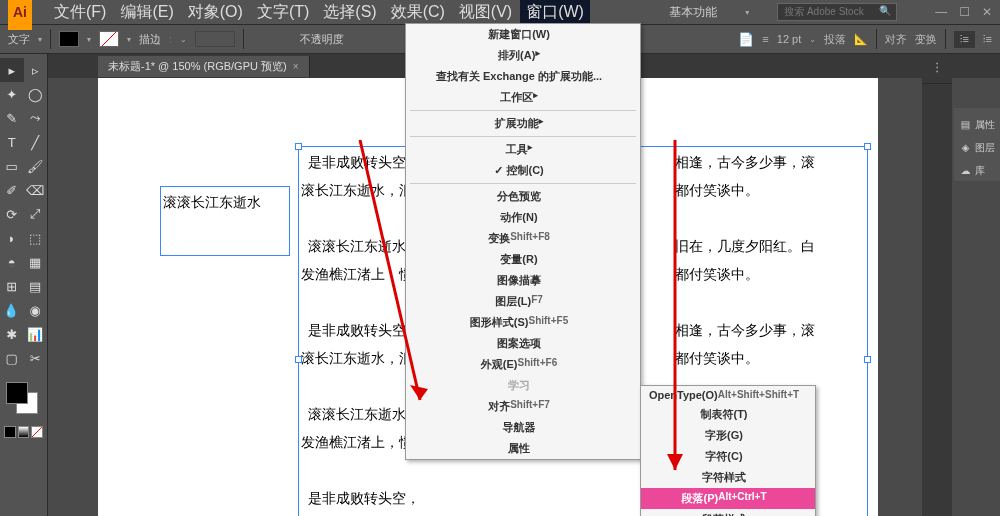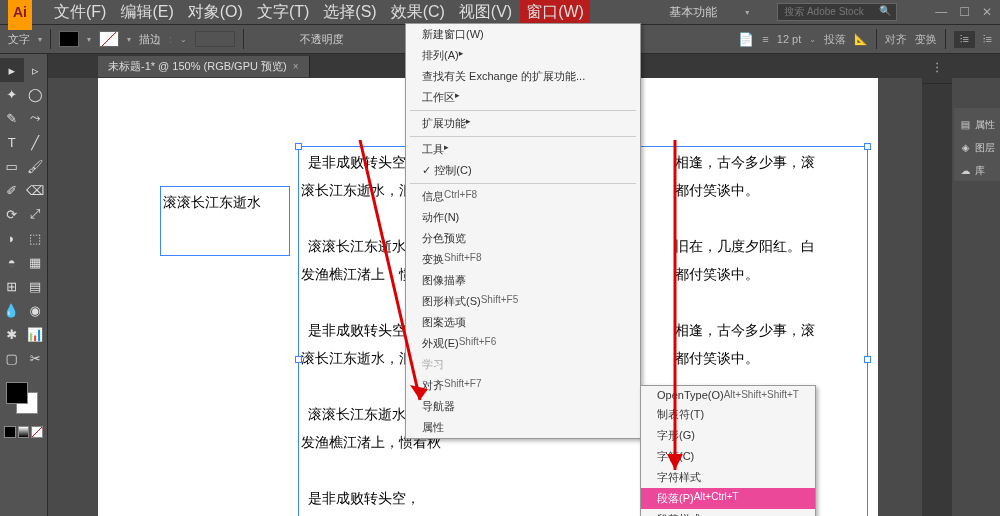--- a/index.html
+++ b/index.html
@@ -1,21 +1,21 @@
 <!DOCTYPE html>
 <html><head>
 <meta charset="utf-8">
 <style>
 * { margin: 0; padding: 0; box-sizing: border-box; font-family: "Microsoft YaHei", sans-serif; }
 body { width: 1000px; height: 516px; background: #535353; overflow: hidden; position: relative; font-size: 12px; }
 .titlebar { height: 24px; background: #535353; display: flex; align-items: center; padding: 0 8px; color: #ccc; }
 .logo { width: 24px; height: 36px; background: #ff9a00; color: #7f1d1d; font-weight: bold; font-size: 14px; display: flex; align-items: center; justify-content: center; margin-right: 16px; }
 .menu-bar { display: flex; gap: 2px; }
 .menu-item { padding: 2px 6px; color: #ddd; cursor: pointer; font-size: 16px; }
-.menu-item.active { background: #b91c1c; }
+.menu-item.active { background: #0f172a; }
 .title-right { margin-left: auto; display: flex; align-items: center; gap: 28px; color: #ccc; }
 .search-box { background: #383838; border: 1px solid #666; padding: 1px 20px 1px 6px; width: 120px; height: 18px; color: #999; font-size: 10px; position: relative; }
 .window-btns { display: flex; gap: 12px; margin-left: 10px; font-size: 12px; color: #aaa; }
 .options-bar { height: 30px; background: #535353; border-top: 1px solid #2a2a2a; border-bottom: 1px solid #2a2a2a; display: flex; align-items: center; padding: 0 8px; gap: 8px; color: #ccc; font-size: 11px; }
 .color-swatch { width: 20px; height: 16px; background: #000; border: 1px solid #666; }
 .diag-swatch { width: 20px; height: 16px; background: linear-gradient(135deg, #fff 48%, red 48%, red 52%, #fff 52%); border: 1px solid #666; }
 .dropdown-arrow { font-size: 8px; color: #aaa; }
 .sep-v { width: 1px; height: 20px; background: #2a2a2a; }
 .workspace { display: flex; height: calc(100% - 54px); position: relative; }
 .left-tools { width: 48px; background: #535353; border-right: 1px solid #2a2a2a; display: flex; flex-direction: column; padding: 4px 0; }
@@ -32,21 +32,21 @@
 .doc-tab { background: #535353; color: #ddd; padding: 3px 10px; font-size: 11px; border-right: 1px solid #222; display: flex; align-items: center; gap: 6px; }
 .tab-close { font-size: 10px; color: #aaa; cursor: pointer; }
 .canvas-area { flex: 1; background: #4a4a4a; position: relative; overflow: hidden; }
 .artboard { position: absolute; top: -10px; left: 50px; width: 780px; height: 500px; background: #fff; }
 .text-frame { position: absolute; border: 1px solid #3a86ff; }
 .text-content { font-family: "SimSun", serif; font-size: 14px; color: #000; line-height: 2; padding: 2px; }
 .handle { width: 7px; height: 7px; background: #fff; border: 1px solid #3a86ff; position: absolute; }
 .frame1 { left: 62px; top: 118px; width: 130px; height: 70px; }
 .frame2 { left: 200px; top: 78px; width: 570px; height: 420px; border: 1px solid #3a86ff; }
 .context-menu { position: absolute; top: 23px; left: 405px; width: 236px; background: #f5f5f5; border: 1px solid #999; box-shadow: 2px 2px 4px rgba(0,0,0,0.3); z-index: 100; font-size: 11px; }
-.cm-item { padding: 3px 24px 3px 16px; display: flex; justify-content: flex-start; color: #333; cursor: pointer; position: relative; }
+.cm-item { padding: 3px 24px 3px 16px; display: flex; justify-content: center; color: #333; cursor: pointer; position: relative; font-weight: bold; }
 .cm-item.disabled { color: #aaa; }
 .cm-item.highlighted { background: #ec4899; color: #fff; }
 .cm-sep { height: 1px; background: #ccc; margin: 2px 4px; }
 .cm-arrow { font-size: 9px; }
 .cm-shortcut { font-size: 10px; color: #666; }
 .cm-item.highlighted .cm-shortcut { color: #fff; }
 .submenu { position: absolute; top: 385px; left: 640px; width: 176px; background: #f5f5f5; border: 1px solid #999; box-shadow: 2px 2px 4px rgba(0,0,0,0.3); z-index: 101; font-size: 11px; }
 .red-arrow { position: absolute; z-index: 120; pointer-events: none; }
 .options-right { margin-left: auto; display: flex; align-items: center; gap: 8px; color: #bbb; font-size: 11px; }
 .right-collapsed-panels { position: absolute; right: 0; top: 54px; width: 46px; display: flex; flex-direction: column; gap: 2px; background: #535353; padding-top: 6px; }
@@ -284,35 +284,38 @@
     <div class="cm-sep"></div>
     <div class="cm-item">
       <span>工具</span>
       <span class="cm-arrow">▸</span>
     </div>
     <div class="cm-item">
       <span>✓ 控制(C)</span>
     </div>
     <div class="cm-sep"></div>
     <div class="cm-item">
-      <span>信息</span>
-      <span class="cm-shortcut">Ctrl+F8</span>
+      <span>分色预览</span>
     </div>
     <div class="cm-item">
       <span>动作(N)</span>
-    </div>
-    <div class="cm-item">
-      <span>分色预览</span>
     </div>
     <div class="cm-item">
       <span>变换</span>
       <span class="cm-shortcut">Shift+F8</span>
     </div>
     <div class="cm-item">
+      <span>变量(R)</span>
+    </div>
+    <div class="cm-item">
       <span>图像描摹</span>
+    </div>
+    <div class="cm-item">
+      <span>图层(L)</span>
+      <span class="cm-shortcut">F7</span>
     </div>
     <div class="cm-item">
       <span>图形样式(S)</span>
       <span class="cm-shortcut">Shift+F5</span>
     </div>
     <div class="cm-item">
       <span>图案选项</span>
     </div>
     <div class="cm-item">
       <span>外观(E)</span>

